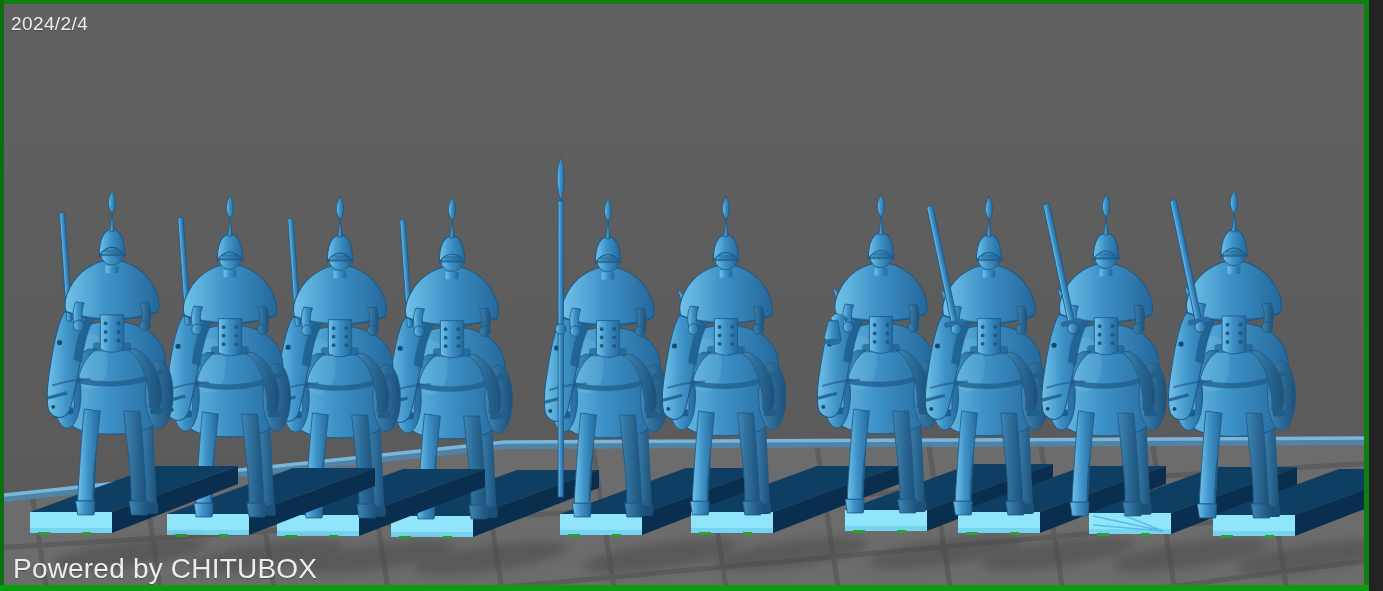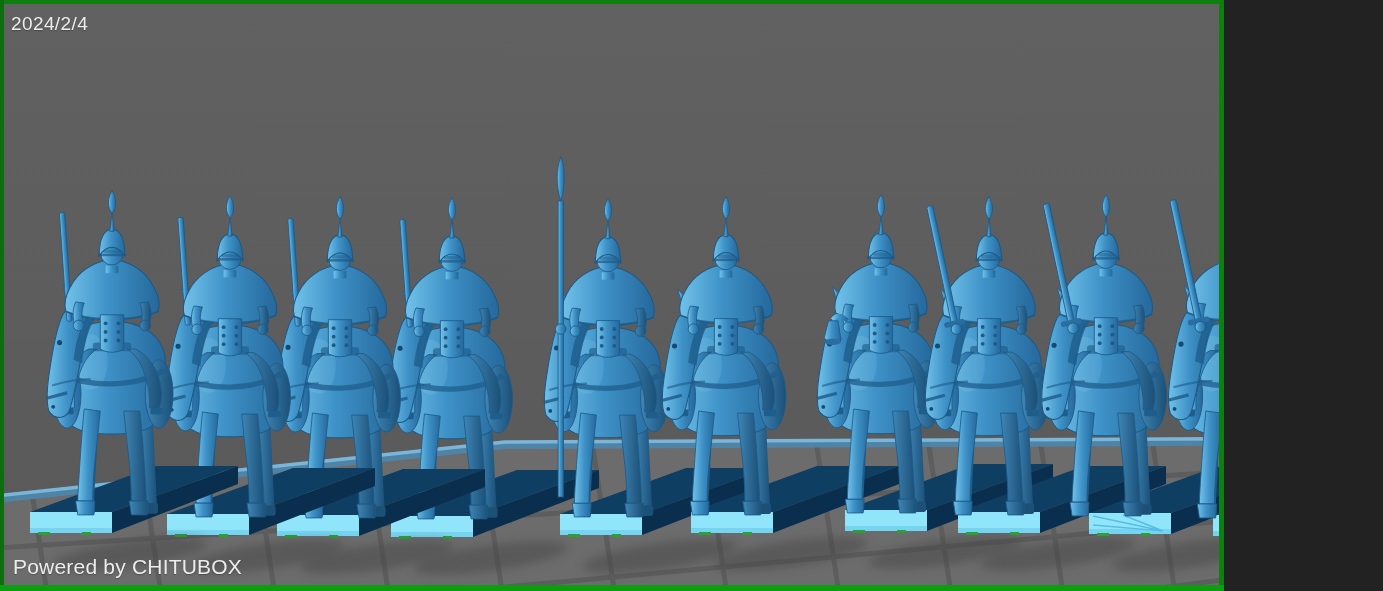--- a/index.html
+++ b/index.html
@@ -1,33 +1,33 @@
 <!DOCTYPE html>
 <html><head>
 <meta charset="utf-8">
 <style>
   html,body{margin:0;padding:0;background:#222;}
   .frame{
-    position:relative;width:1224px;height:591px;overflow:hidden;
+    position:relative;width:1369px;height:591px;overflow:hidden;
     background:linear-gradient(180deg,var(--bg-top,#616161),var(--bg-bottom,#595959));
     font-family:"Liberation Sans",sans-serif;
     text-decoration:underline;
   }
   .edge{position:absolute;z-index:6}
   .edge-top{top:0;left:0;width:100%;height:4px;background:var(--green,#0f7f12)}
   .edge-left{top:0;left:0;width:4px;height:100%;background:var(--green-dark,#0c6e0f)}
   .edge-right{top:0;right:0;width:5px;height:100%;background:var(--green,#0f7f12)}
   .edge-bottom{bottom:0;left:0;width:100%;height:6px;background:var(--green-bright,#0b9e10)}
   #viewport{position:absolute;left:0;top:0;width:1383px;height:591px;cursor:grab;}
   .date-label{
     position:absolute;top:13px;left:11px;font-size:19px;color:var(--text,#ededed);
     z-index:5;letter-spacing:.4px;text-shadow:0 1px 1px rgba(0,0,0,.25);
   }
   .watermark{
-    position:absolute;bottom:12px;left:13px;font-size:21px;color:var(--text,#ededed);
+    position:absolute;bottom:6px;left:13px;font-size:28px;color:var(--text,#ededed);
     z-index:5;letter-spacing:.2px;text-shadow:0 1px 1px rgba(0,0,0,.25);
   }
 </style>
 </head>
 <body>
 
 <div class="frame" style="--bg-top: #616161; --bg-bottom: #595959; --green: #0f7f12; --green-dark: #0c6e0f; --green-bright: #0b9e10; --text: #ededed;">
 
   <svg id="viewport" viewBox="0 0 1383 591" xmlns="http://www.w3.org/2000/svg">
       <defs>

